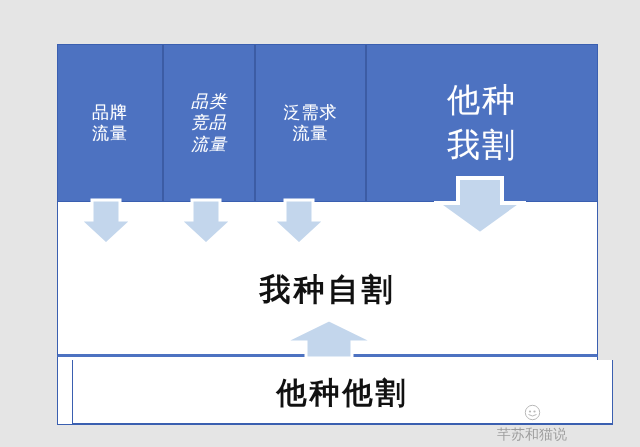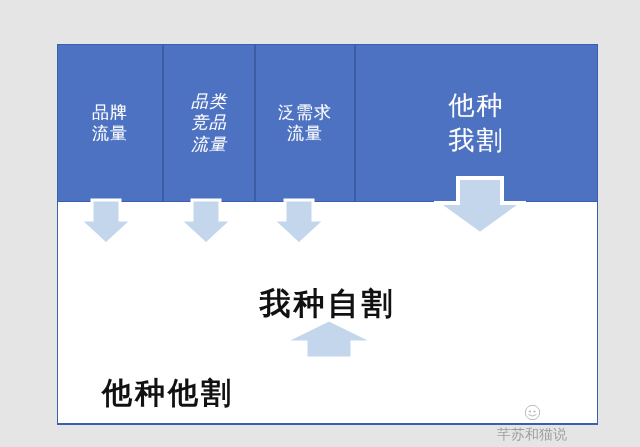--- a/index.html
+++ b/index.html
@@ -60,40 +60,40 @@
     background: #4d72c1;
     border-right: 2px solid #3c5ca4;
     display: flex;
     align-items: center;
     justify-content: center;
     flex-direction: column;
   }
   .seg:last-child { border-right: none; }
   .seg-w1 { width: 106px; }
   .seg-w2 { width: 92px; font-style: italic; }
-  .seg-w3 { width: 100px; }
+  .seg-w3 { width: 111px; }
   .seg-w4 { flex: 1 1 auto; }
 
   .seg-label {
     color: #ffffff;
     text-align: center;
     line-height: 1.26;
     font-weight: 400;
     letter-spacing: 1px;
     white-space: pre-line;
     text-shadow: 0 0 1px rgba(255,255,255,0.35);
   }
   .seg-label.small { font-size: 17px; }
-  .seg-label.big   { font-size: 26px; line-height: 1.35; letter-spacing: 2px; }
+  .seg-label.big   { font-size: 33px; line-height: 1.35; letter-spacing: 2px; }
 
   
   .mid-band {
     position: absolute;
     left: 57px;
-    top: 216px;
+    top: 202px;
     width: 541px;
     height: 155px;
     box-sizing: border-box;
     background: #ffffff;
     border-left: 1px solid #3a5fb0;
     border-right: 1px solid #3a5fb0;
     border-bottom: 3px solid #4d72c1;
     display: flex;
     align-items: center;
     justify-content: center;
@@ -103,33 +103,32 @@
     font-weight: bold;
     color: #111111;
     letter-spacing: 3px;
     position: relative;
     top: 12px;
   }
 
   
   .bot-band {
     position: absolute;
-    left: 57px;
+    left: 72px;
     top: 360px;
     width: 541px;
     height: 65px;
     box-sizing: border-box;
     background: #ffffff;
     border-left: 1px solid #3a5fb0;
     border-right: 1px solid #3a5fb0;
     border-bottom: 2px solid #3a5fb0;
     display: flex;
     align-items: center;
-    justify-content: flex-start;
-    padding-left: 44px;
+    justify-content: center;
   }
   .bot-label {
     font-size: 30px;
     font-weight: bold;
     color: #111111;
     letter-spacing: 3px;
     position: relative;
     top: 2px;
   }
 

